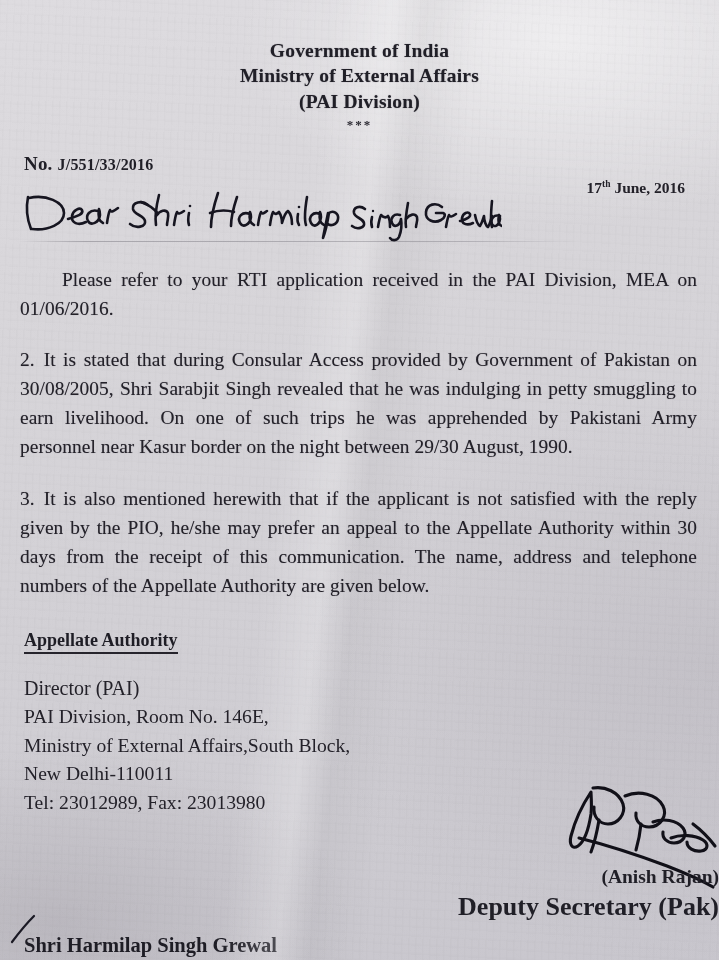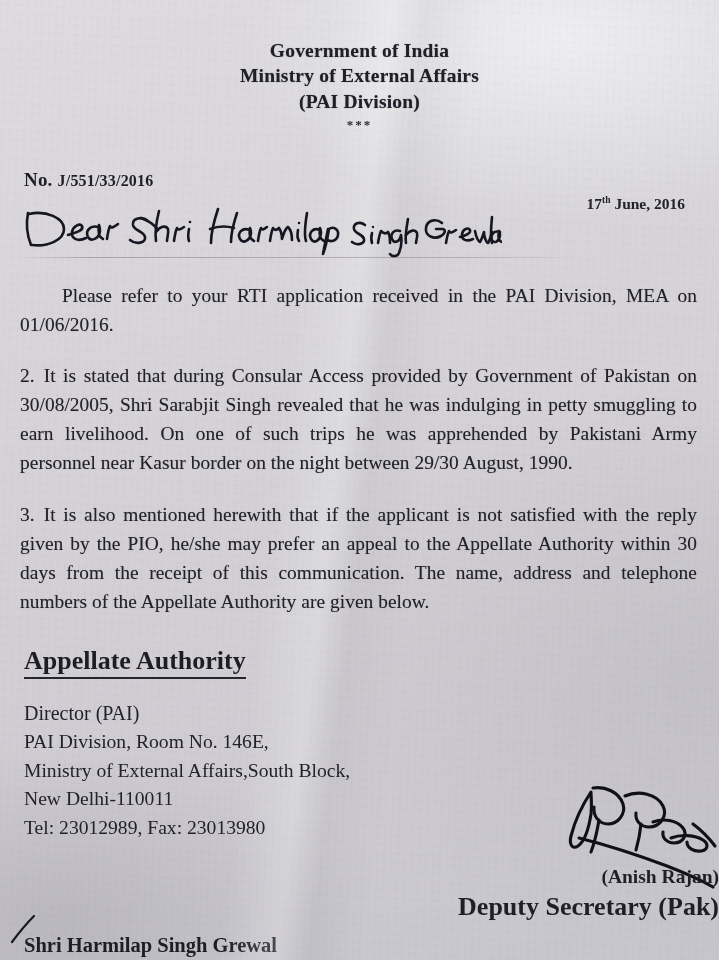--- a/index.html
+++ b/index.html
@@ -63,21 +63,21 @@
     font-weight: bold;
     font-size: 13px;
     letter-spacing: 2px;
     margin-top: 3px;
     color: #2b2a32;
   }
 
   
   .refrow {
     position: relative;
-    margin-top: 35px;
+    margin-top: 19px;
     height: 34px;
   }
   .refno {
     position: absolute;
     left: 24px;
     top: 0;
     font-weight: bold;
     font-size: 19px;
     letter-spacing: 0.2px;
     color: #201f27;
@@ -127,21 +127,21 @@
     text-shadow: 0 0 0.9px rgba(45,42,55,0.35);
   }
   p.para + p.para { margin-top: 22px; }
   .indent { display: inline-block; width: 42px; }
   .numgap { display: inline-block; width: 9px; }
 
   
   .appeal-head {
     margin: 30px 0 0 24px;
     font-weight: bold;
-    font-size: 26px;
+    font-size: 18px;
     display: inline-block;
     border-bottom: 2px solid #26242c;
     padding-bottom: 1px;
     color: #1e1d25;
   }
   .auth {
     margin: 20px 0 0 24px;
     font-size: 19.6px;
     line-height: 1.46;
     color: #232129;

